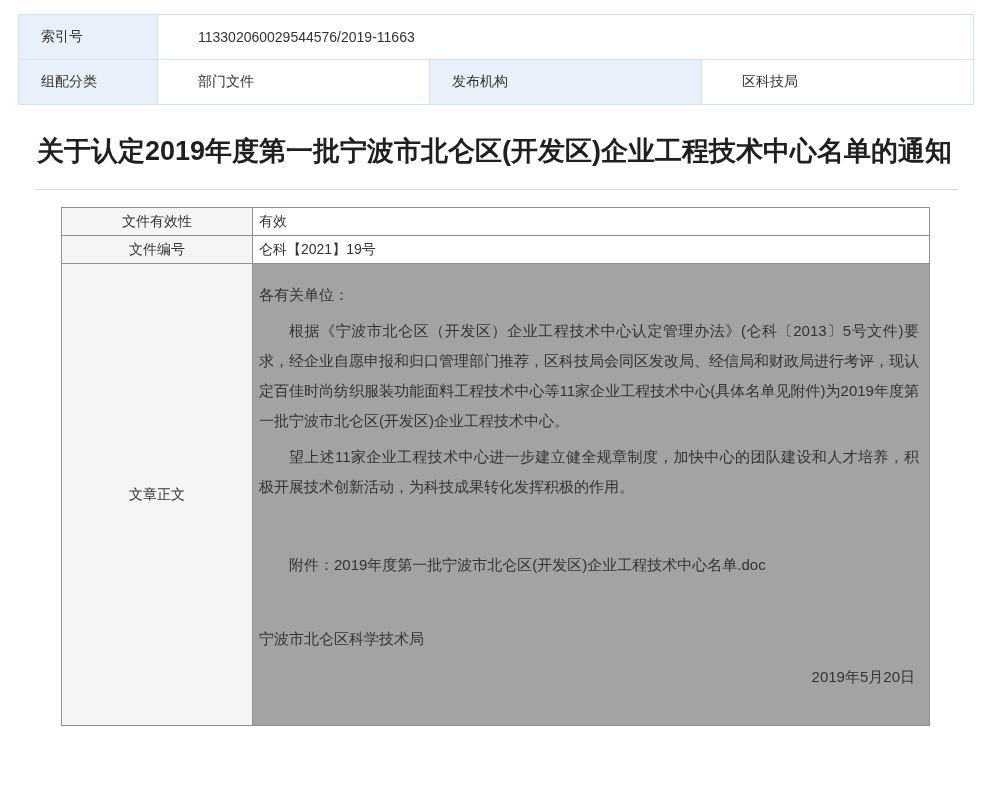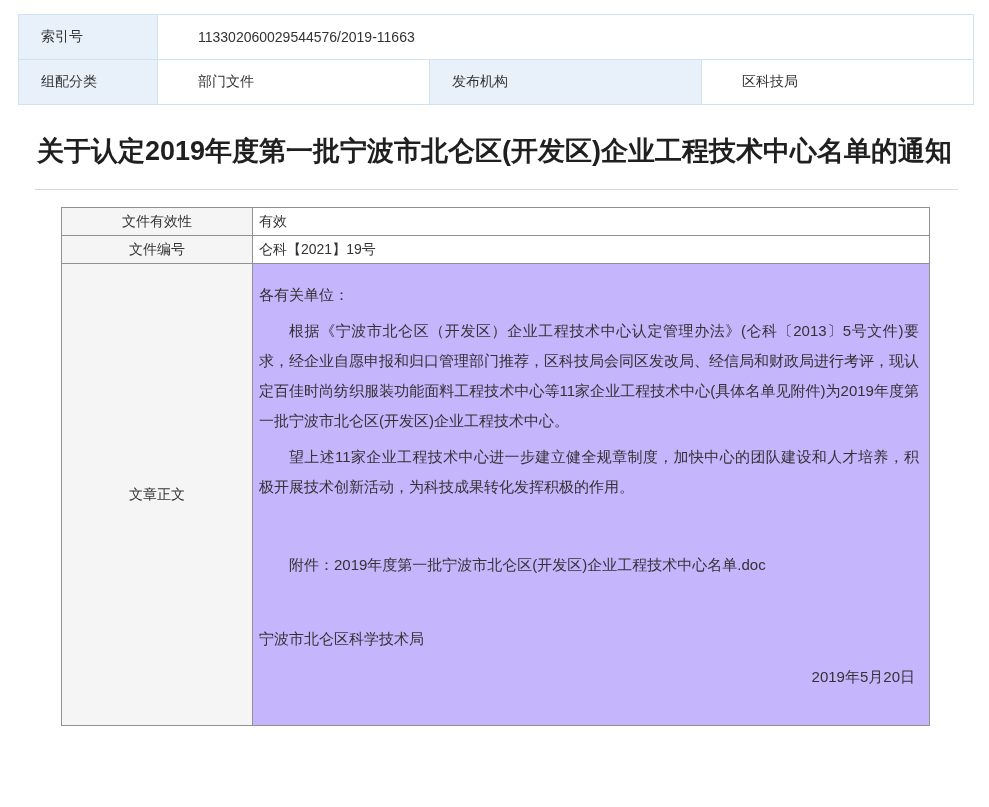--- a/index.html
+++ b/index.html
@@ -77,21 +77,21 @@
     padding-left: 6px;
   }
   .doc-table tr.short-row td { height: 28px; }
 
   .doc-table td.d-body {
     vertical-align: top;
     padding: 16px 10px 33px 6px;
     height: 461px;
     font-size: 15px;
     line-height: 30px;
-    background: #c4b5fd;
+    background: #a3a3a3;
   }
   .d-body p { margin: 0; }
   .d-body .salutation { margin-bottom: 6px; }
   .d-body .para { text-indent: 2em; text-align: justify; margin-bottom: 6px; }
   .d-body .attachment-line { text-indent: 2em; margin-top: 48px; }
   .d-body .signature { text-align: left; margin-top: 44px; padding-right: 4px; }
   .d-body .sign-date { text-align: right; margin-top: 8px; padding-right: 4px; }
 </style>
 </head>
 <body>

